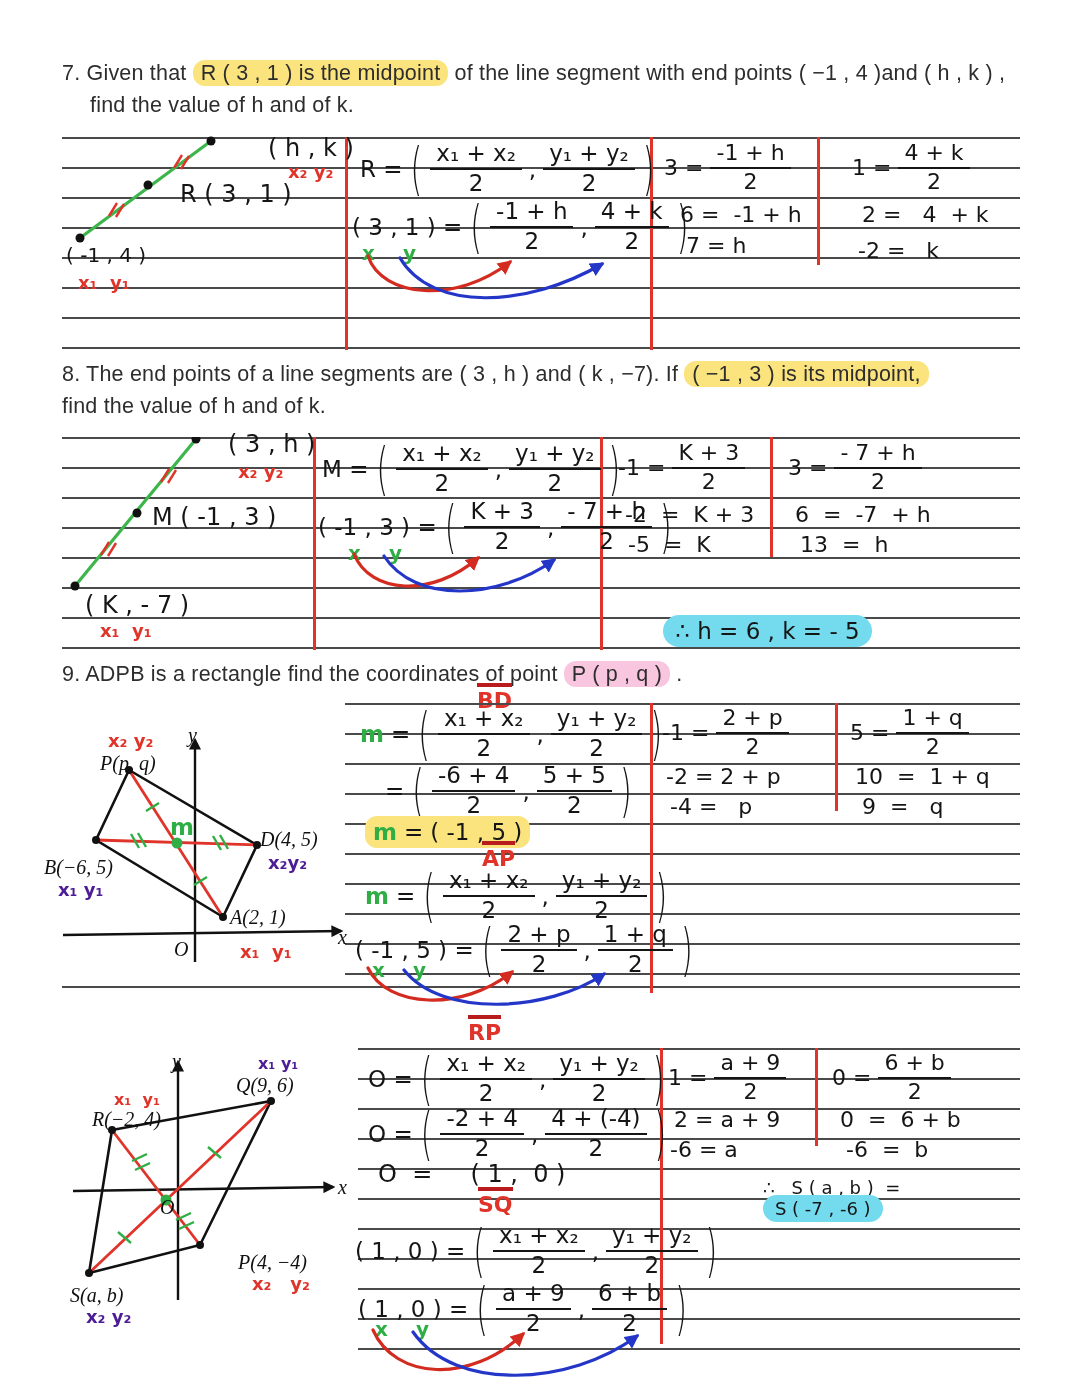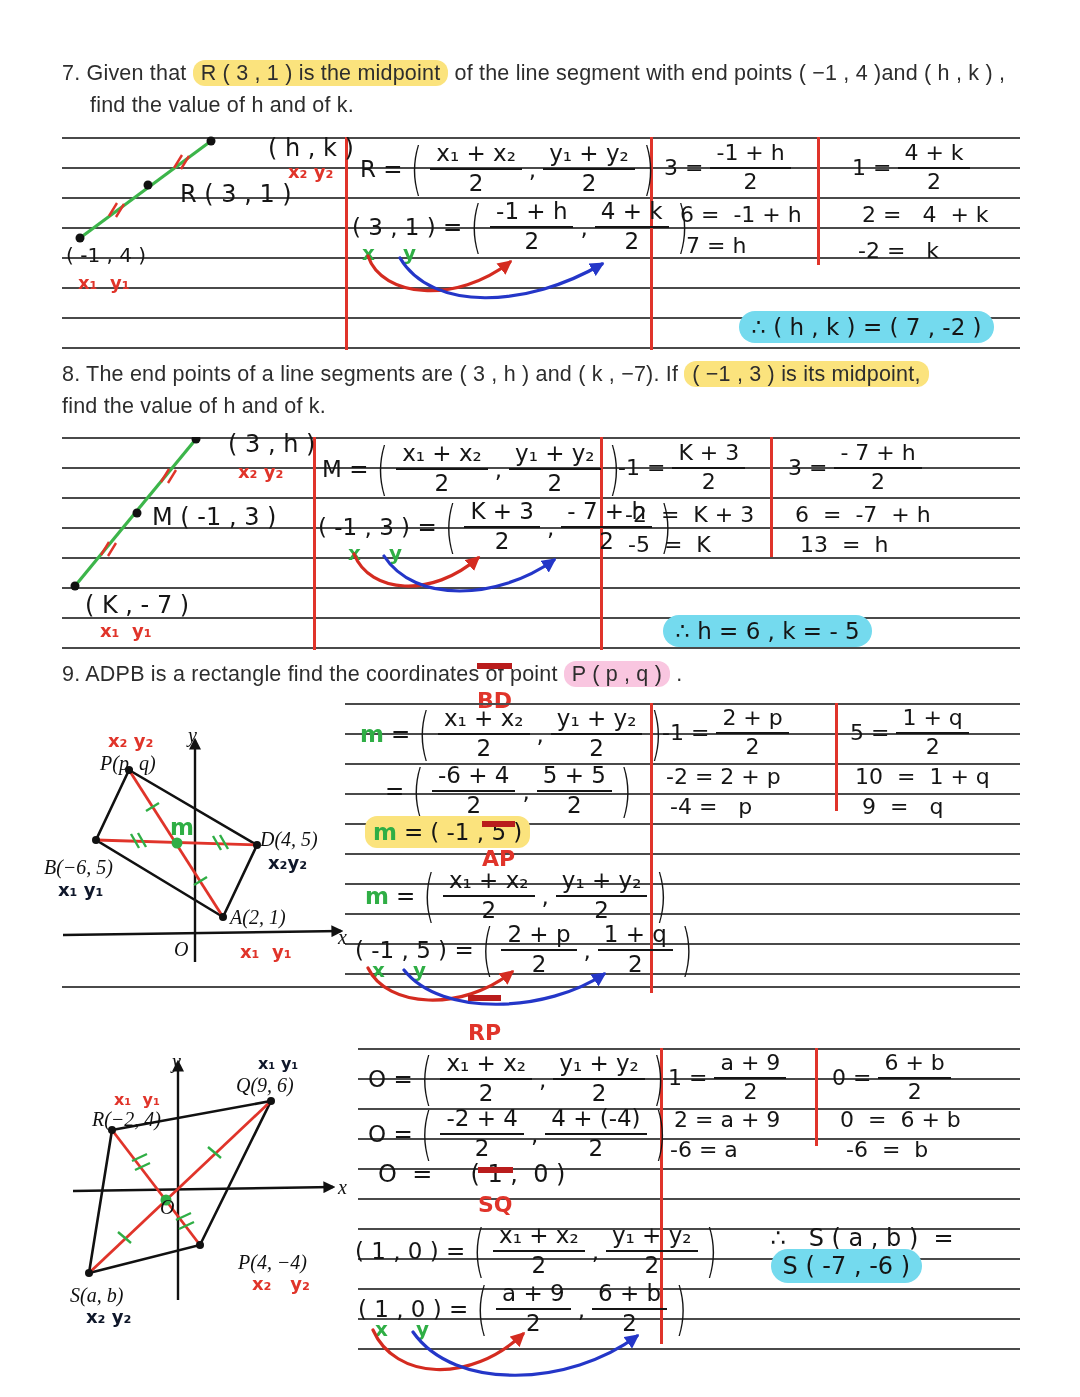--- a/index.html
+++ b/index.html
@@ -16,24 +16,24 @@
   .hw{font-family:"DejaVu Sans",sans-serif;color:#151515;}
   .eq{display:flex;align-items:center;gap:7px;font-size:23px;white-space:nowrap;}
   .eqsm{font-size:22px;}
   .frac{display:inline-block;text-align:center;line-height:1.1;vertical-align:middle;}
   .frac .num{display:block;border-bottom:2.4px solid currentColor;padding:0 6px 2px;}
   .frac .den{display:block;padding-top:1px;}
   .bp{display:inline-block;transform:scaleY(1.9);transform-origin:center;font-size:30px;
       font-weight:300;line-height:1;margin:0 1px;}
   .green{color:#2fae45;}
   .subr{color:#e0342a;font-family:"DejaVu Sans",sans-serif;font-size:18px;font-weight:bold;white-space:pre;}
-  .subg{color:#0f172a;font-family:"DejaVu Sans",sans-serif;font-size:18px;font-weight:bold;white-space:pre;}
+  .subg{color:#4c1d95;font-family:"DejaVu Sans",sans-serif;font-size:18px;font-weight:bold;white-space:pre;}
   .fig{font-family:"Liberation Serif",serif;font-style:italic;font-size:20px;color:#101010;white-space:nowrap;}
   .redlbl{color:#e0342a;font-family:"DejaVu Sans",sans-serif;font-weight:bold;font-size:22px;}
-  .ovl{border-top:6px solid #b91c1c;padding-top:19px;}
+  .ovl{border-top:4px solid #b91c1c;padding-top:1px;}
   .xy{display:flex;gap:28px;font-size:20px;font-weight:bold;}
   .concl{font-size:23px;white-space:pre;}
 </style>
 </head>
 <body>
 
 <div class="page">
 
   <div class="abs ptext" style="left:62px;top:57px;width:975px">
     <span>7. Given that</span>
@@ -122,23 +122,20 @@
   <div class="abs eq eqsm hw" style="left:852px;top:141px">
     <span>1  =</span>
     <span class="frac">
         <span class="num">4 + k</span>
         <span class="den">2</span>
       </span>
   </div>
   <span class="abs hw" style="left:862px;top:202px;font-size:22px;white-space:pre">2 =   4  + k</span>
   <span class="abs hw" style="left:858px;top:238px;font-size:22px;white-space:pre">-2 =   k</span>
 
-  <div class="abs hw concl" style="left:710px;top:288px">
-    <span class="hlC">∴  ( h , k )  =  ( 7 , -2 )</span>
-  </div>
 
   <div class="abs ptext" style="left:62px;top:358px;width:975px">
     <span>8. The end points of a line segments are ( 3 , h ) and ( k , −7).  If</span>
     <span class="hlY">( −1 , 3 ) is its midpoint,</span>
     <div>find the value of h and of k.</div>
   </div>
 
   <div class="abs ruled" style="left:62px;top:437px;width:958px;height:213px"></div>
   <div class="vline" style="left:313px;top:437px;height:213px"></div>
   <div class="vline" style="left:600px;top:437px;height:213px"></div>
@@ -526,18 +523,18 @@
   <div class="abs eq eqsm hw" style="left:832px;top:1051px">
     <span>0  =</span>
     <span class="frac">
         <span class="num">6 + b</span>
         <span class="den">2</span>
       </span>
   </div>
   <span class="abs hw" style="left:840px;top:1107px;font-size:22px;white-space:pre">0  =  6 + b</span>
   <span class="abs hw" style="left:846px;top:1137px;font-size:22px;white-space:pre">-6  =  b</span>
 
-  <div class="abs hw" style="left:740px;top:1196px;font-size:24px;white-space:pre">
+  <div class="abs hw" style="left:740px;top:1156px;font-size:18px;white-space:pre">
     <span>∴   S ( a , b )  =</span>
     <span class="hlC">S ( -7 , -6 )</span>
   </div>
 
 </div>
 
 </body></html>

